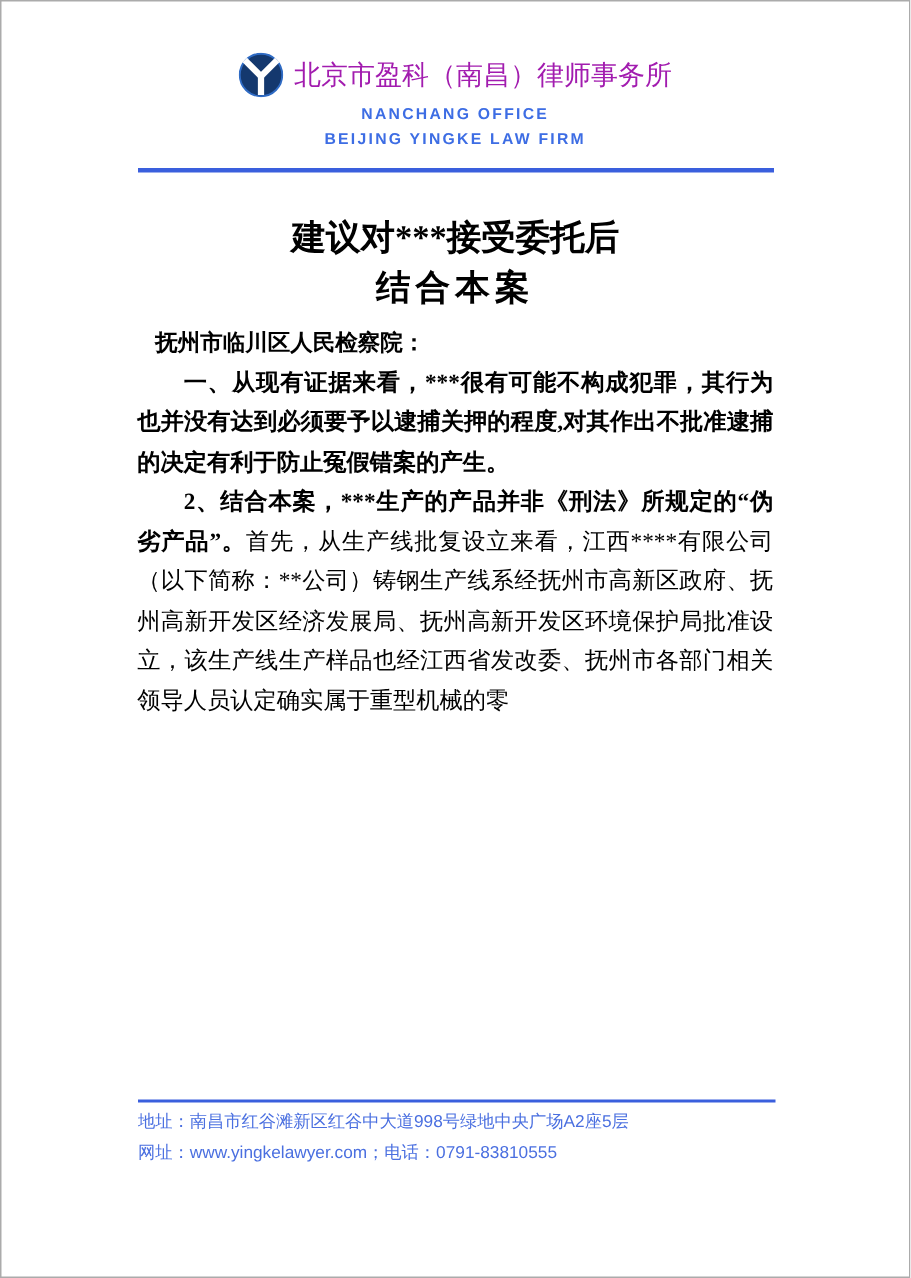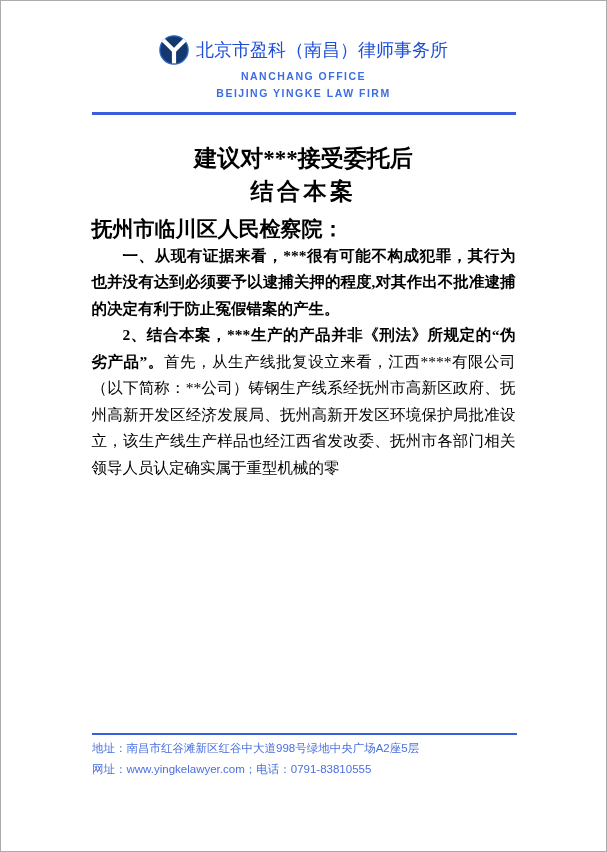--- a/index.html
+++ b/index.html
@@ -11,33 +11,33 @@
     position:relative;
     overflow:hidden;
     font-family:"Liberation Serif","DejaVu Serif",serif;
   }
   
   .header { text-align:center; padding-top:34px; }
   .brand-row { display:flex; align-items:center; justify-content:center; gap:7px; }
   .logo { width:30px; height:30px; display:block; }
   .brand-cn {
     font-family:"Liberation Sans","DejaVu Sans",sans-serif;
-    font-size:18px; font-weight:400; color:#1d4ed8;
+    font-size:18px; font-weight:400; color:#a21caf;
   }
   .brand-en {
     font-family:"Liberation Sans","DejaVu Sans",sans-serif;
     font-size:10.5px; font-weight:700; color:#3d6de4;
     letter-spacing:1.5px; margin-top:5px;
   }
   .header-rule { width:424px; height:3px; background:#3a5fdd; margin:13px auto 0; }
   
   .doc { width:424px; margin:0 auto; color:#000; }
   .title { margin:27px 0 2px; text-align:center; font-weight:bold; font-size:23px; line-height:33px; }
   .title-line2 { letter-spacing:0.15em; }
-  .salutation { font-size:21px; font-weight:bold; margin:8px 0 0; line-height:26.5px; }
+  .salutation { font-size:15px; font-weight:bold; margin:8px 12px 0; line-height:26.5px; }
   .para {
     font-size:15.5px; line-height:26.5px;
     text-align:justify; text-indent:2em; margin:0;
   }
   .para .bold { font-weight:bold; }
   
   .footer {
     position:absolute; left:91px; width:425px; top:732px;
     font-family:"Liberation Sans","DejaVu Sans",sans-serif;
   }

